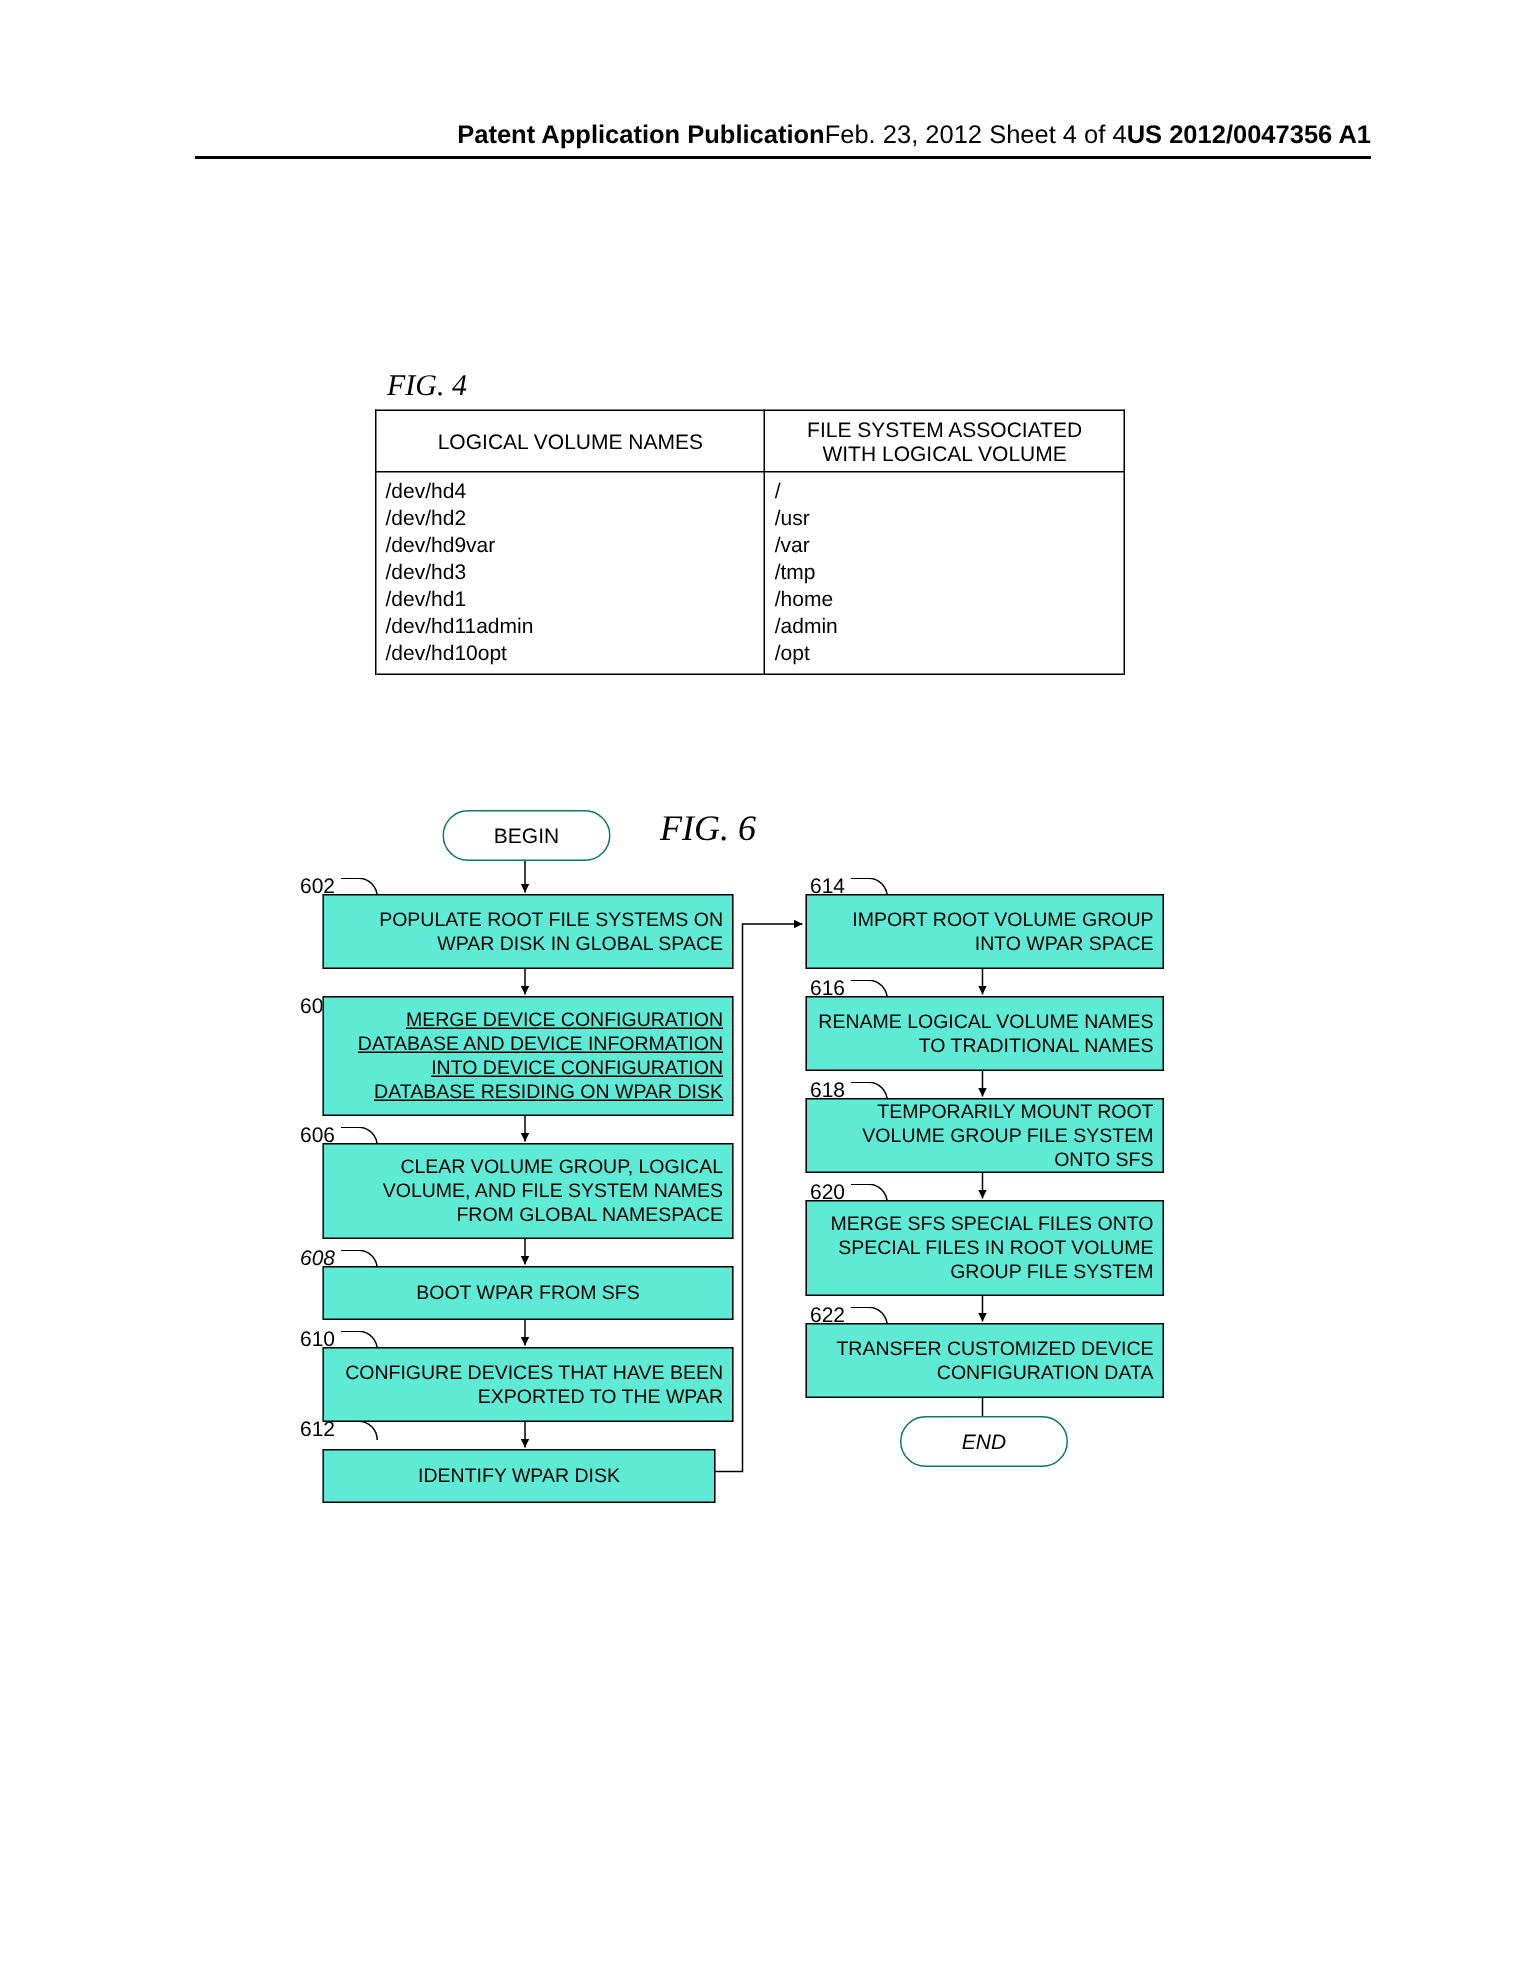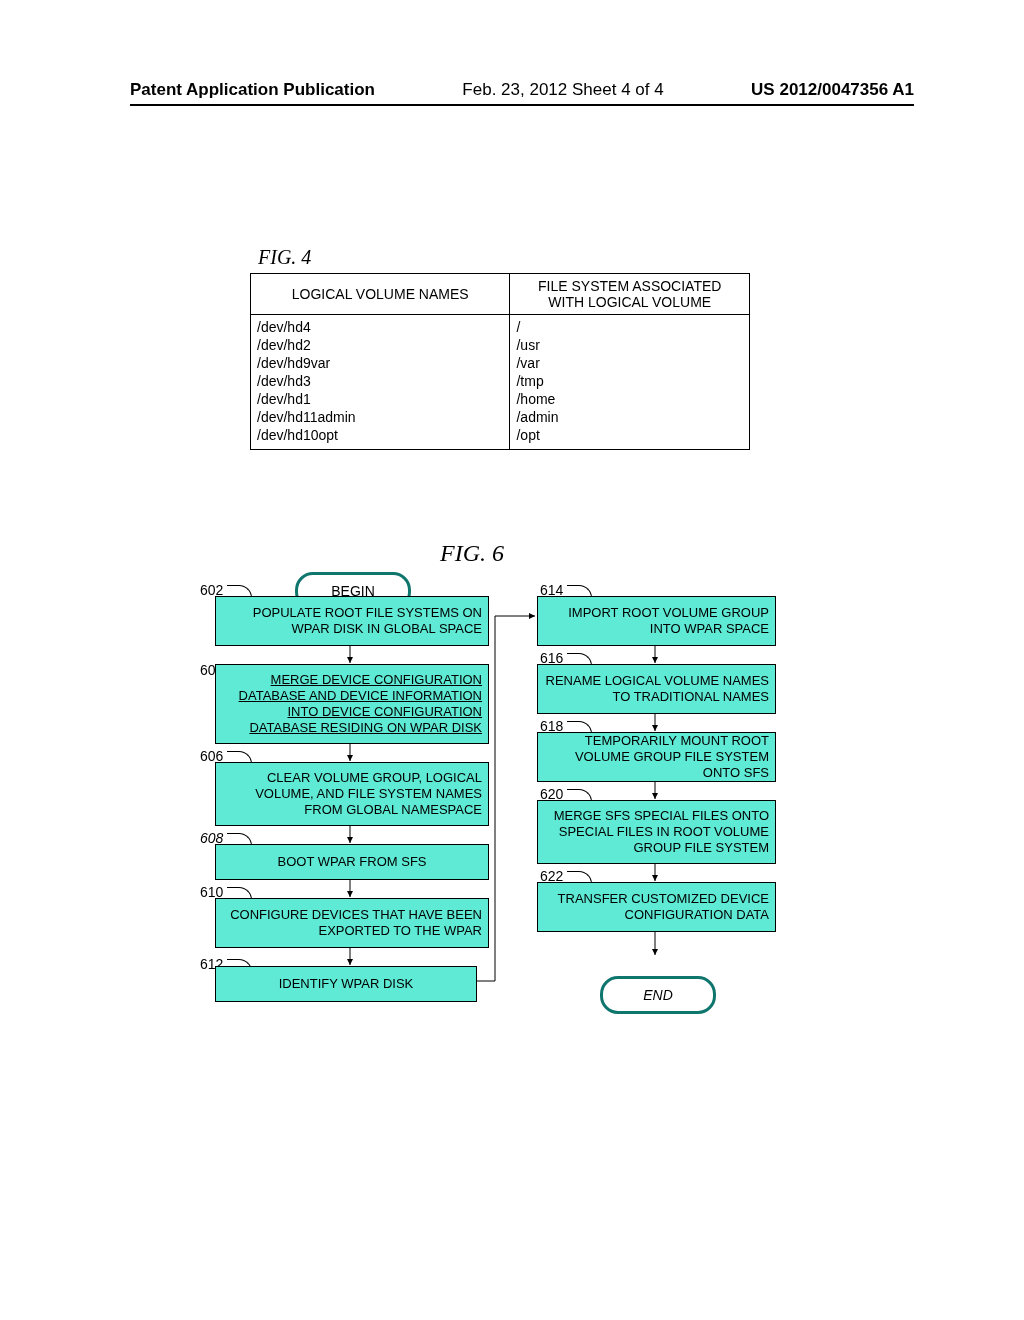--- a/index.html
+++ b/index.html
@@ -7,21 +7,21 @@
       padding: 0;
       font-family: Arial, Helvetica, sans-serif;
       background: #fff;
       width: 1024px;
     }
     .page {
       padding: 80px 110px 40px 130px;
     }
     .header {
       display: flex;
-      justify-content: space-between;
+      justify-content: flex-end;
       align-items: baseline;
       border-bottom: 2px solid #000;
       padding-bottom: 4px;
       margin-bottom: 140px;
     }
     .header-left {
       font-weight: bold;
       font-size: 17px;
     }
     .header-center {
@@ -76,30 +76,29 @@
     .fig6-label {
       font-style: italic;
       font-family: "Times New Roman", serif;
       font-size: 24px;
       position: absolute;
       left: 270px;
       top: 0px;
     }
     .terminator {
       position: absolute;
-      border: 3px solid #0f766e;
+      border: 1px solid #0f766e;
       border-radius: 18px;
       width: 110px;
       height: 32px;
       display: flex;
       align-items: center;
       justify-content: center;
       font-size: 14px;
       background: #fff;
-      margin-top: 32px;
     }
     .box {
       position: absolute;
       border: 1px solid #000;
       background: #5eead4;
       font-size: 13px;
       text-align: right;
       display: flex;
       align-items: center;
       justify-content: center;
@@ -226,21 +225,21 @@
 
     <div class="ref" style="left:30px; top:208px;"><span>606</span><span class="ref-curve"></span></div>
     <div class="box" style="left:45px; top:222px; width:260px; height:54px;">CLEAR VOLUME GROUP, LOGICAL VOLUME, AND FILE SYSTEM NAMES FROM GLOBAL NAMESPACE</div>
 
     <div class="ref" style="left:30px; top:290px;font-style:italic;"><span>608</span><span class="ref-curve"></span></div>
     <div class="box" style="left:45px; top:304px; width:260px; height:26px;">BOOT WPAR FROM SFS</div>
 
     <div class="ref" style="left:30px; top:344px;"><span>610</span><span class="ref-curve"></span></div>
     <div class="box" style="left:45px; top:358px; width:260px; height:40px;">CONFIGURE DEVICES THAT HAVE BEEN EXPORTED TO THE WPAR</div>
 
-    <div class="ref" style="left:30px; top:416px;"><span>612</span><span class="ref-curve"></span></div>
+    <div class="ref" style="left:30px; top:404px;"><span>612</span><span class="ref-curve"></span></div>
     <div class="box" style="left:45px; top:426px; width:248px; height:26px;">IDENTIFY WPAR DISK</div>
 
     <div class="ref" style="left:370px; top:42px;"><span>614</span><span class="ref-curve"></span></div>
     <div class="box" style="left:367px; top:56px; width:225px; height:40px;">IMPORT ROOT VOLUME GROUP INTO WPAR SPACE</div>
 
     <div class="ref" style="left:370px; top:110px;"><span>616</span><span class="ref-curve"></span></div>
     <div class="box" style="left:367px; top:124px; width:225px; height:40px;">RENAME LOGICAL VOLUME NAMES TO TRADITIONAL NAMES</div>
 
     <div class="ref" style="left:370px; top:178px;"><span>618</span><span class="ref-curve"></span></div>
     <div class="box" style="left:367px; top:192px; width:225px; height:40px;">TEMPORARILY MOUNT ROOT VOLUME GROUP FILE SYSTEM ONTO SFS</div>

